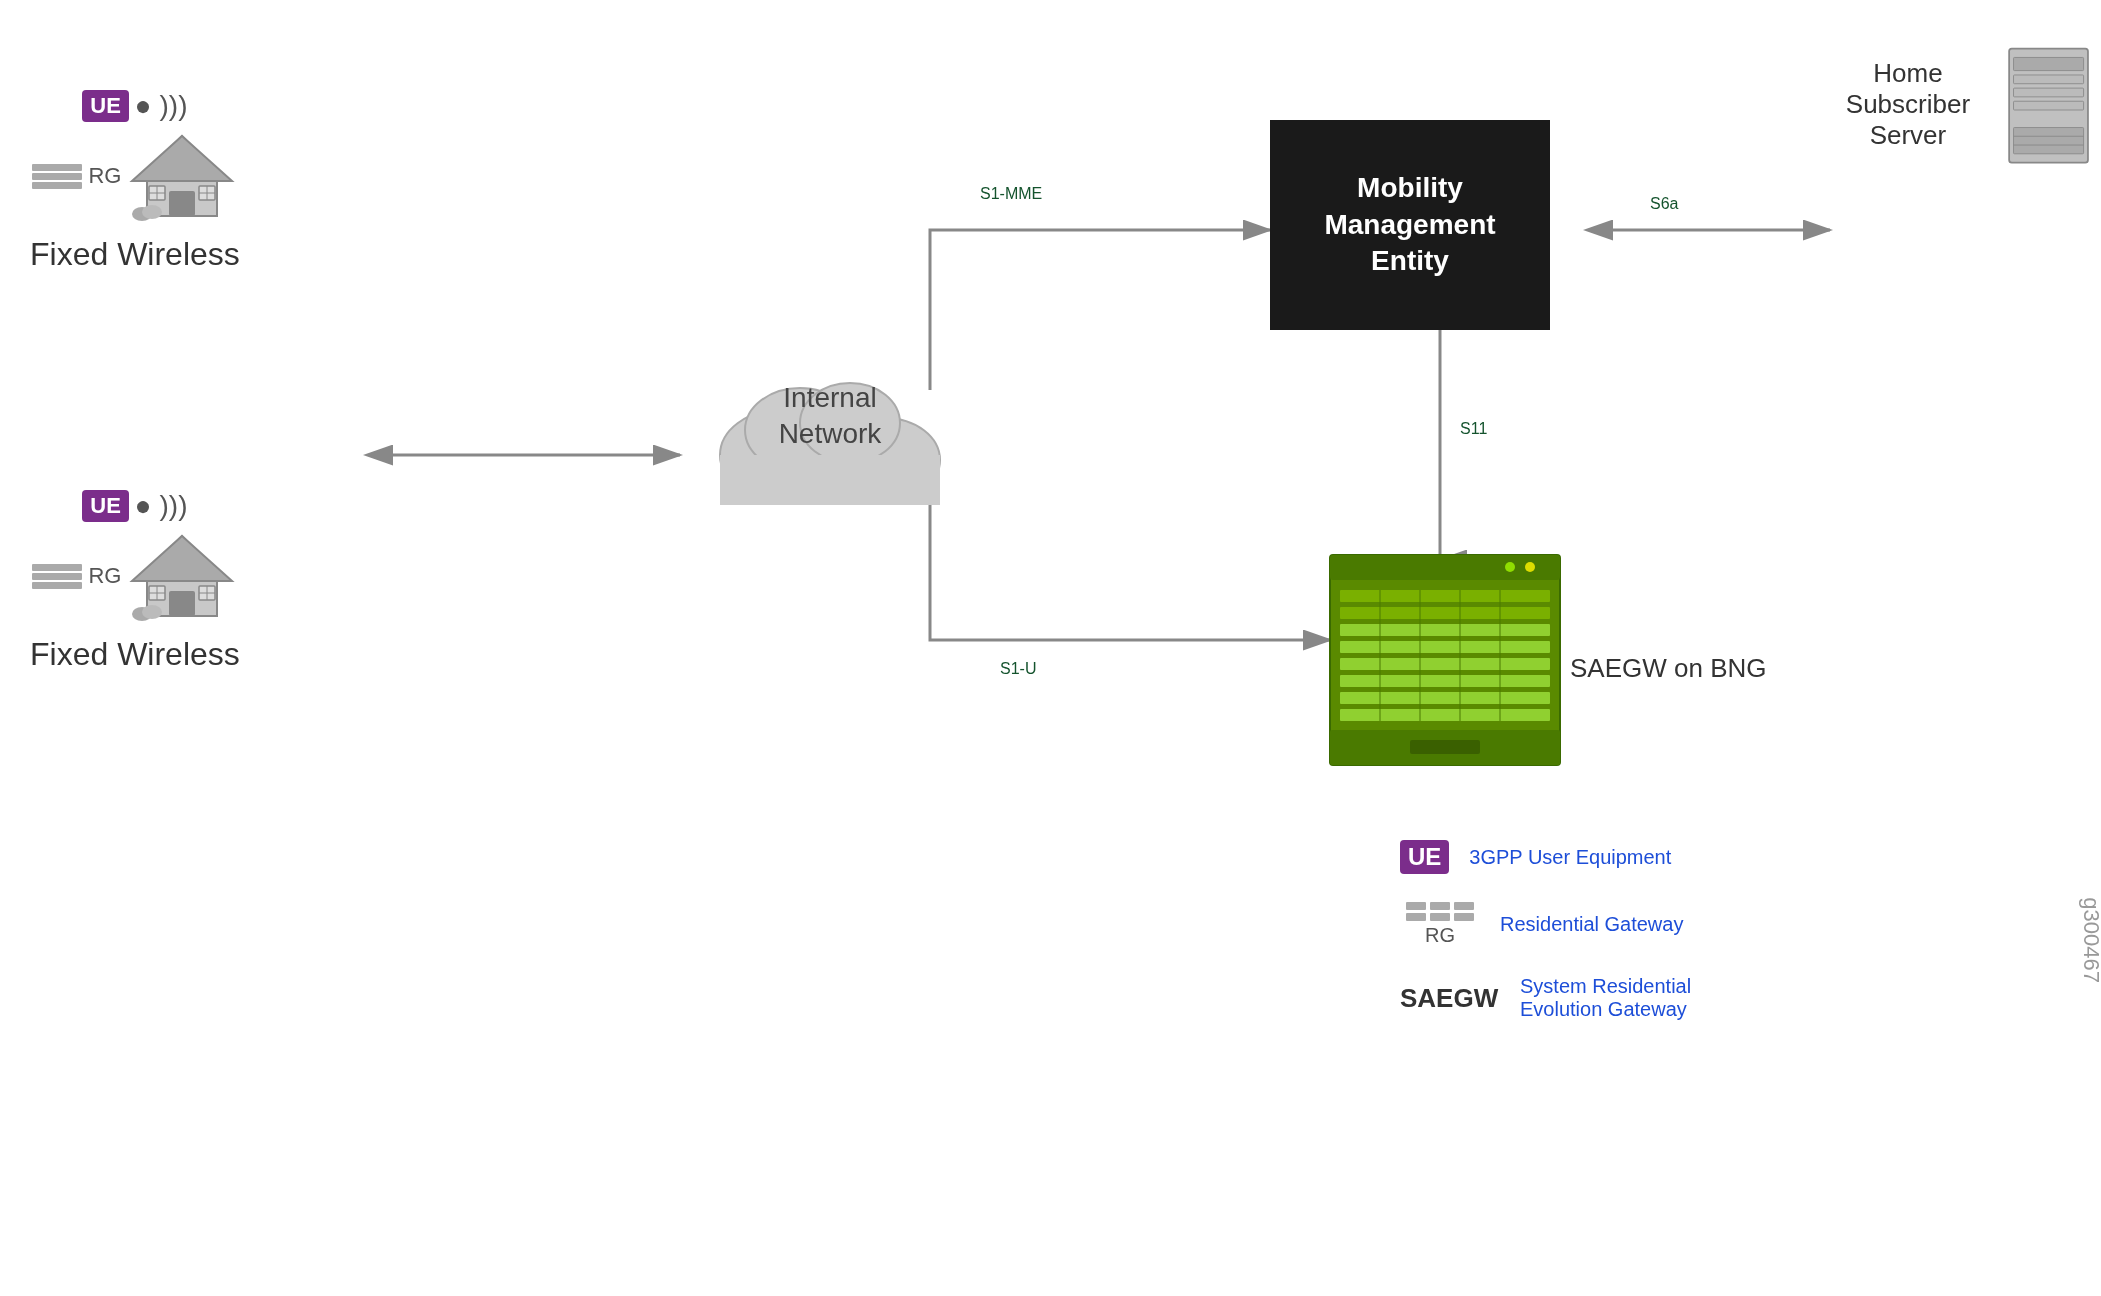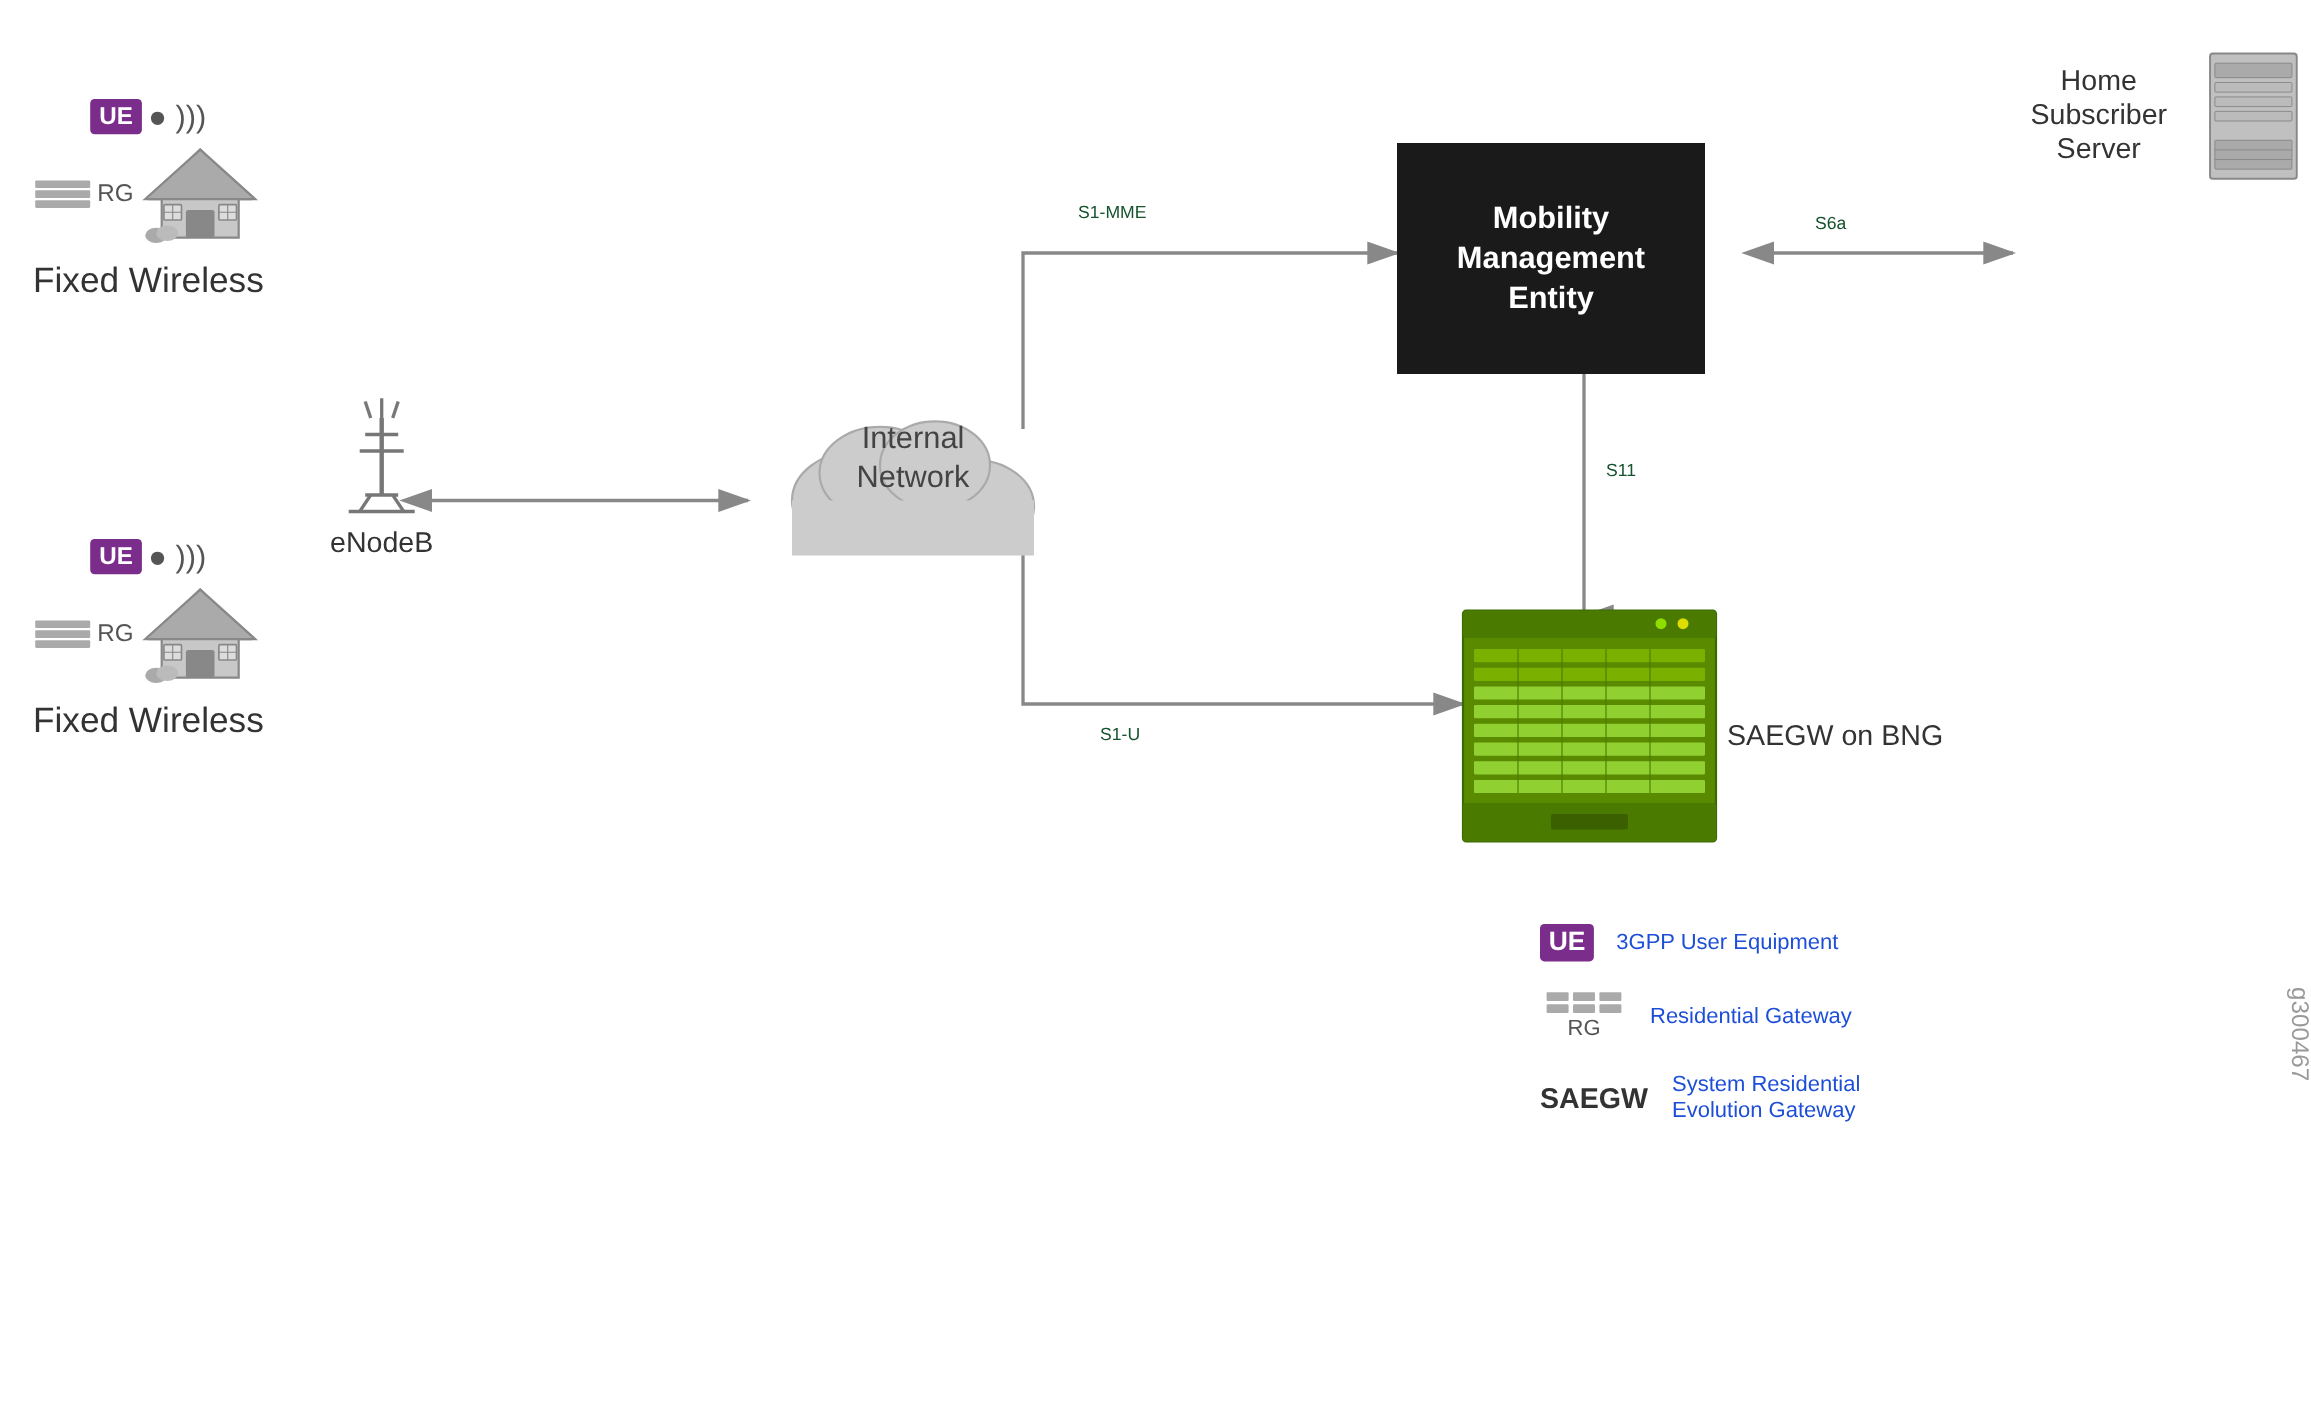--- a/index.html
+++ b/index.html
@@ -283,54 +283,35 @@
         <line x1="22" y1="67" x2="38" y2="67" stroke="#888" stroke-width="1"></line>
         <line x1="80" y1="60" x2="80" y2="74" stroke="#888" stroke-width="1"></line>
         <line x1="72" y1="67" x2="88" y2="67" stroke="#888" stroke-width="1"></line>
         <ellipse cx="15" cy="88" rx="10" ry="7" fill="#aaa"></ellipse>
         <ellipse cx="25" cy="86" rx="10" ry="7" fill="#bbb"></ellipse>
       </svg>
     </div>
     <span class="fw-label">Fixed Wireless</span>
   </div>
 
-  <div class="enodeb-container" style="left:300px; top:350px;">
-    <svg width="80" height="120" viewBox="0 0 80 120">
-
-      <line x1="40" y1="100" x2="40" y2="30" stroke="#777" stroke-width="4"></line>
-
-      <line x1="20" y1="60" x2="60" y2="60" stroke="#777" stroke-width="3"></line>
-      <line x1="25" y1="45" x2="55" y2="45" stroke="#777" stroke-width="3"></line>
-
-      <line x1="30" y1="30" x2="25" y2="15" stroke="#777" stroke-width="3"></line>
-      <line x1="40" y1="30" x2="40" y2="12" stroke="#777" stroke-width="3"></line>
-      <line x1="50" y1="30" x2="55" y2="15" stroke="#777" stroke-width="3"></line>
-
-      <line x1="25" y1="100" x2="55" y2="100" stroke="#777" stroke-width="3"></line>
-      <line x1="30" y1="100" x2="20" y2="115" stroke="#777" stroke-width="3"></line>
-      <line x1="50" y1="100" x2="60" y2="115" stroke="#777" stroke-width="3"></line>
-      <line x1="10" y1="115" x2="70" y2="115" stroke="#777" stroke-width="3"></line>
-    </svg>
-    <span class="enodeb-label">eNodeB</span>
-  </div>
 
   <div class="cloud-container" style="left:680px; top:320px; width:300px; height:220px;">
     <svg width="280" height="170" viewBox="0 0 280 170">
 
       <ellipse cx="100" cy="110" rx="60" ry="45" fill="#ccc" stroke="#aaa" stroke-width="2"></ellipse>
       <ellipse cx="155" cy="105" rx="70" ry="50" fill="#ccc" stroke="#aaa" stroke-width="2"></ellipse>
       <ellipse cx="205" cy="115" rx="55" ry="42" fill="#ccc" stroke="#aaa" stroke-width="2"></ellipse>
       <ellipse cx="120" cy="85" rx="55" ry="42" fill="#ccc" stroke="#aaa" stroke-width="2"></ellipse>
       <ellipse cx="170" cy="78" rx="50" ry="40" fill="#ccc" stroke="#aaa" stroke-width="2"></ellipse>
       <rect x="40" y="110" width="220" height="50" fill="#ccc"></rect>
     </svg>
     <span class="cloud-label" style="position:absolute; top:60px; left:0; right:0; text-align:center; font-size:28px; color:#444; font-weight:500;">Internal<br>Network</span>
   </div>
 
-  <div class="mme-box" style="left:1270px; top:130px; width:280px; height:210px;">
+  <div class="mme-box" style="left:1270px; top:120px; width:280px; height:210px;">
     <span>Mobility<br>Management<br>Entity</span>
   </div>
 
   <div class="arrow-label" style="left:980px; top:185px;">
     <span>S1-MME</span>
   </div>
 
   <div class="arrow-label" style="left:1650px; top:195px;">
     <span>S6a</span>
   </div>

